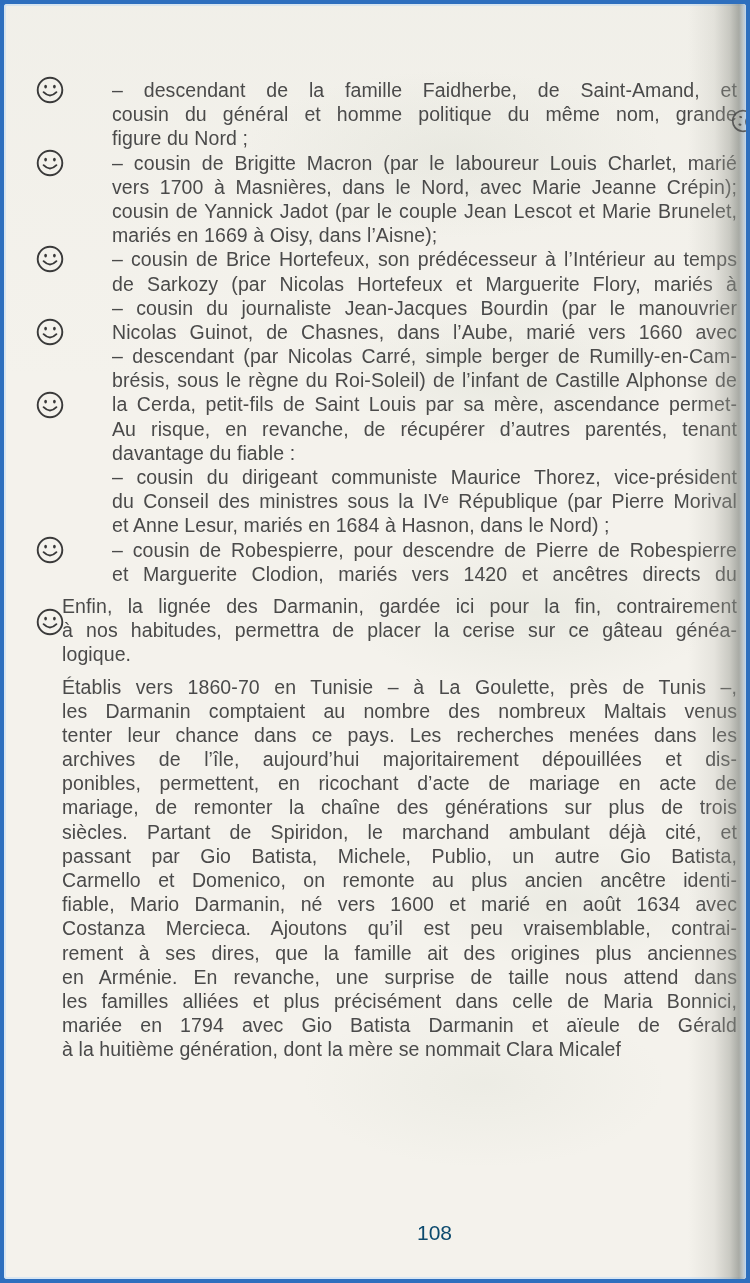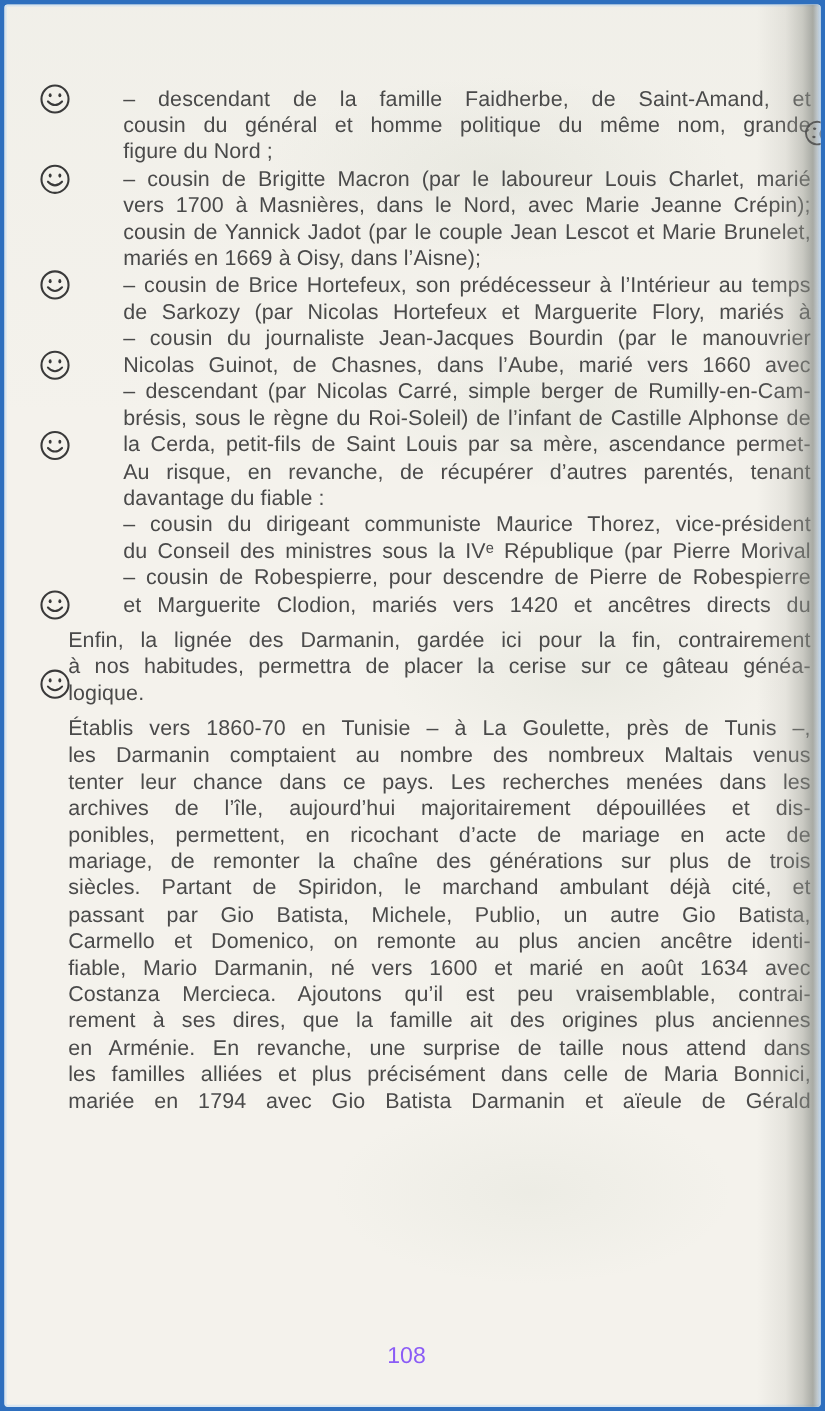--- a/index.html
+++ b/index.html
@@ -59,21 +59,21 @@
   .smiley {
     position: absolute; left: 32px; width: 28px; height: 28px; z-index: 3;
   }
   .smiley svg { display: block; width: 100%; height: 100%; }
   .partial-smiley {
     position: absolute; left: 727px; top: 105px; width: 24px; height: 24px;
     z-index: 6; transform: rotate(-85deg); opacity: 0.85;
   }
   .page-number {
     position: absolute; left: 348px; top: 1218px; width: 100px;
-    text-align: left; font-size: 21px; line-height: 22px; color: #8b5cf6;
+    text-align: right; font-size: 21px; line-height: 22px; color: #0c4a6e;
     z-index: 2;
   }
 </style>
 </head>
 <body>
 
 <div class="page">
   <div class="texture"></div>
 
   <div class="text-root">
@@ -89,20 +89,21 @@
         <div class="line just">de Sarkozy (par Nicolas Hortefeux et Marguerite Flory, mariés à</div>
         <div class="line just">– cousin du journaliste Jean-Jacques Bourdin (par le manouvrier</div>
         <div class="line just">Nicolas Guinot, de Chasnes, dans l’Aube, marié vers 1660 avec</div>
         <div class="line just">– descendant (par Nicolas Carré, simple berger de Rumilly-en-Cam-</div>
         <div class="line just">brésis, sous le règne du Roi-Soleil) de l’infant de Castille Alphonse de</div>
         <div class="line just">la Cerda, petit-fils de Saint Louis par sa mère, ascendance permet-</div>
         <div class="line just">Au risque, en revanche, de récupérer d’autres parentés, tenant</div>
         <div class="line">davantage du fiable :</div>
         <div class="line just">– cousin du dirigeant communiste Maurice Thorez, vice-président</div>
         <div class="line just">du Conseil des ministres sous la IVᵉ République (par Pierre Morival</div>
+        <div class="line">et Anne Lesur, mariés en 1684 à Hasnon, dans le Nord) ;</div>
         <div class="line just">– cousin de Robespierre, pour descendre de Pierre de Robespierre</div>
         <div class="line just">et Marguerite Clodion, mariés vers 1420 et ancêtres directs du</div>
       </div>
       <div class="block paragraph">
         <div class="line just">Enfin, la lignée des Darmanin, gardée ici pour la fin, contrairement</div>
         <div class="line just">à nos habitudes, permettra de placer la cerise sur ce gâteau généa-</div>
         <div class="line">logique.</div>
       </div>
       <div class="block paragraph">
         <div class="line just">Établis vers 1860-70 en Tunisie – à La Goulette, près de Tunis –,</div>
@@ -113,20 +114,21 @@
         <div class="line just">mariage, de remonter la chaîne des générations sur plus de trois</div>
         <div class="line just">siècles. Partant de Spiridon, le marchand ambulant déjà cité, et</div>
         <div class="line just">passant par Gio Batista, Michele, Publio, un autre Gio Batista,</div>
         <div class="line just">Carmello et Domenico, on remonte au plus ancien ancêtre identi-</div>
         <div class="line just">fiable, Mario Darmanin, né vers 1600 et marié en août 1634 avec</div>
         <div class="line just">Costanza Mercieca. Ajoutons qu’il est peu vraisemblable, contrai-</div>
         <div class="line just">rement à ses dires, que la famille ait des origines plus anciennes</div>
         <div class="line just">en Arménie. En revanche, une surprise de taille nous attend dans</div>
         <div class="line just">les familles alliées et plus précisément dans celle de Maria Bonnici,</div>
         <div class="line just">mariée en 1794 avec Gio Batista Darmanin et aïeule de Gérald</div>
+        <div class="line">à la huitième génération, dont la mère se nommait Clara Micalef</div>
       </div>
     </div>
 
   <div class="smiley partial-smiley">
     <svg viewBox="0 0 28 28" xmlns="http://www.w3.org/2000/svg">
       <circle cx="14" cy="14" r="12" fill="none" stroke="#4a4a4a" stroke-width="2"></circle>
       <ellipse cx="9.6" cy="10.8" rx="1.3" ry="1.8" fill="#4a4a4a"></ellipse>
       <ellipse cx="18.4" cy="10.8" rx="1.3" ry="1.8" fill="#4a4a4a"></ellipse>
       <path d="M8.4 19.6 Q14 15.4 19.6 19.6" fill="none" stroke="#4a4a4a" stroke-width="2" stroke-linecap="round"></path>
     </svg>

